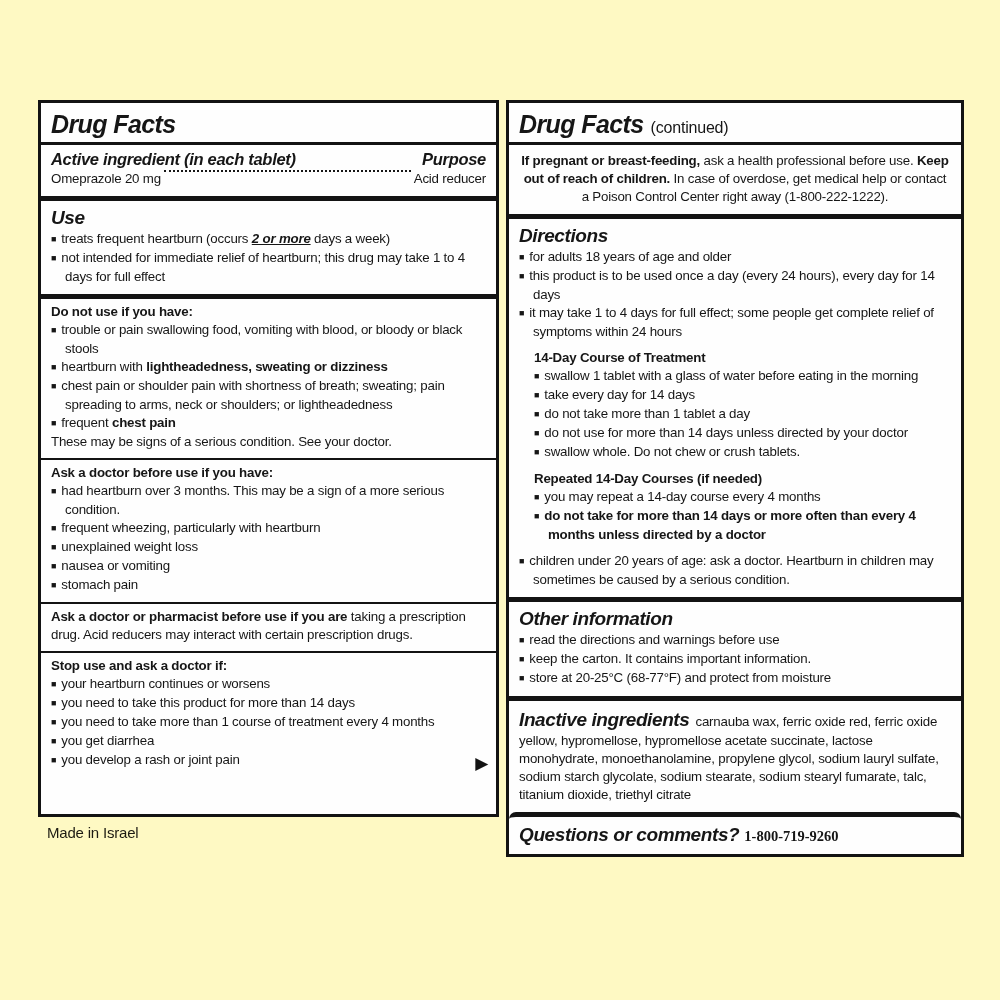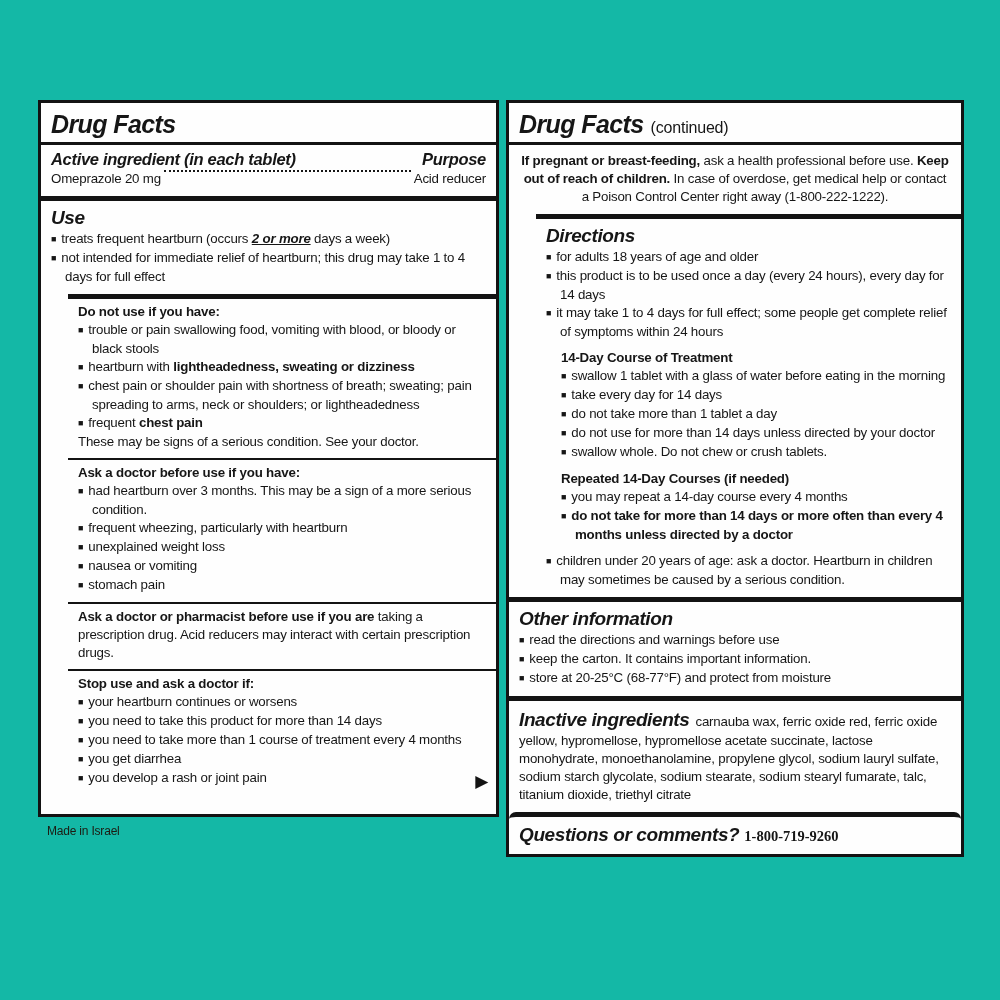--- a/index.html
+++ b/index.html
@@ -16,21 +16,21 @@
     box-sizing:border-box;color:#161616;
     display:flex;flex-direction:column;
     min-height:717px;
     font-size:13.3px;line-height:18px;letter-spacing:-0.2px;
   }
   .panel.left{left:38px;width:461px;}
   .panel.right{left:506px;width:458px;}
 
   .sec{padding:4px 10px 8px;}
   .heavy{border-top:5px solid #131313;}
-  .grow{flex:1;margin-left:27px;}
+  .grow{flex:1;}
 
   .title-sec{padding:7px 10px 4px;border-bottom:3px solid #131313;}
   .df-title{font-size:25px;line-height:28px;font-weight:bold;font-style:italic;letter-spacing:-0.6px;}
   .title-row{display:flex;align-items:baseline;gap:7px;}
   .continued{font-size:16px;font-weight:normal;font-style:normal;letter-spacing:-0.2px;}
 
   .h1i{font-size:19px;line-height:25px;font-weight:bold;font-style:italic;letter-spacing:-0.4px;}
   .h2{font-size:16.5px;line-height:21px;font-weight:bold;font-style:italic;letter-spacing:-0.3px;}
   .bh{font-weight:bold;}
 
@@ -57,27 +57,27 @@
   .biu{font-weight:bold;font-style:italic;text-decoration:underline;}
 
   .inline-h{display:inline;margin-right:6px;}
   .inline-body{display:inline;}
 
   .q-row{display:flex;align-items:baseline;padding:5px 10px 7px;border-radius:7px;}
   .q-phone{font-weight:bold;font-size:14.5px;margin-left:5px;letter-spacing:0;font-family:Liberation Serif, serif;}
 
   .made-in{
     position:absolute;left:47px;top:824px;
-    font-size:12px;color:#1d1b12;letter-spacing:-0.2px;
+    font-size:15px;color:#1d1b12;letter-spacing:-0.2px;
   }
 </style>
 </head>
 <body>
 
-<div class="canvas" style="background: #14b8a6;">
+<div class="canvas" style="background: #fef9c3;">
 
   <div class="panel left">
 
     <div class="title-sec">
       <div class="df-title">Drug Facts</div>
     </div>
 
     <div class="sec">
       <div class="row">
         <span class="h2">Active ingredient (in each tablet)</span>

